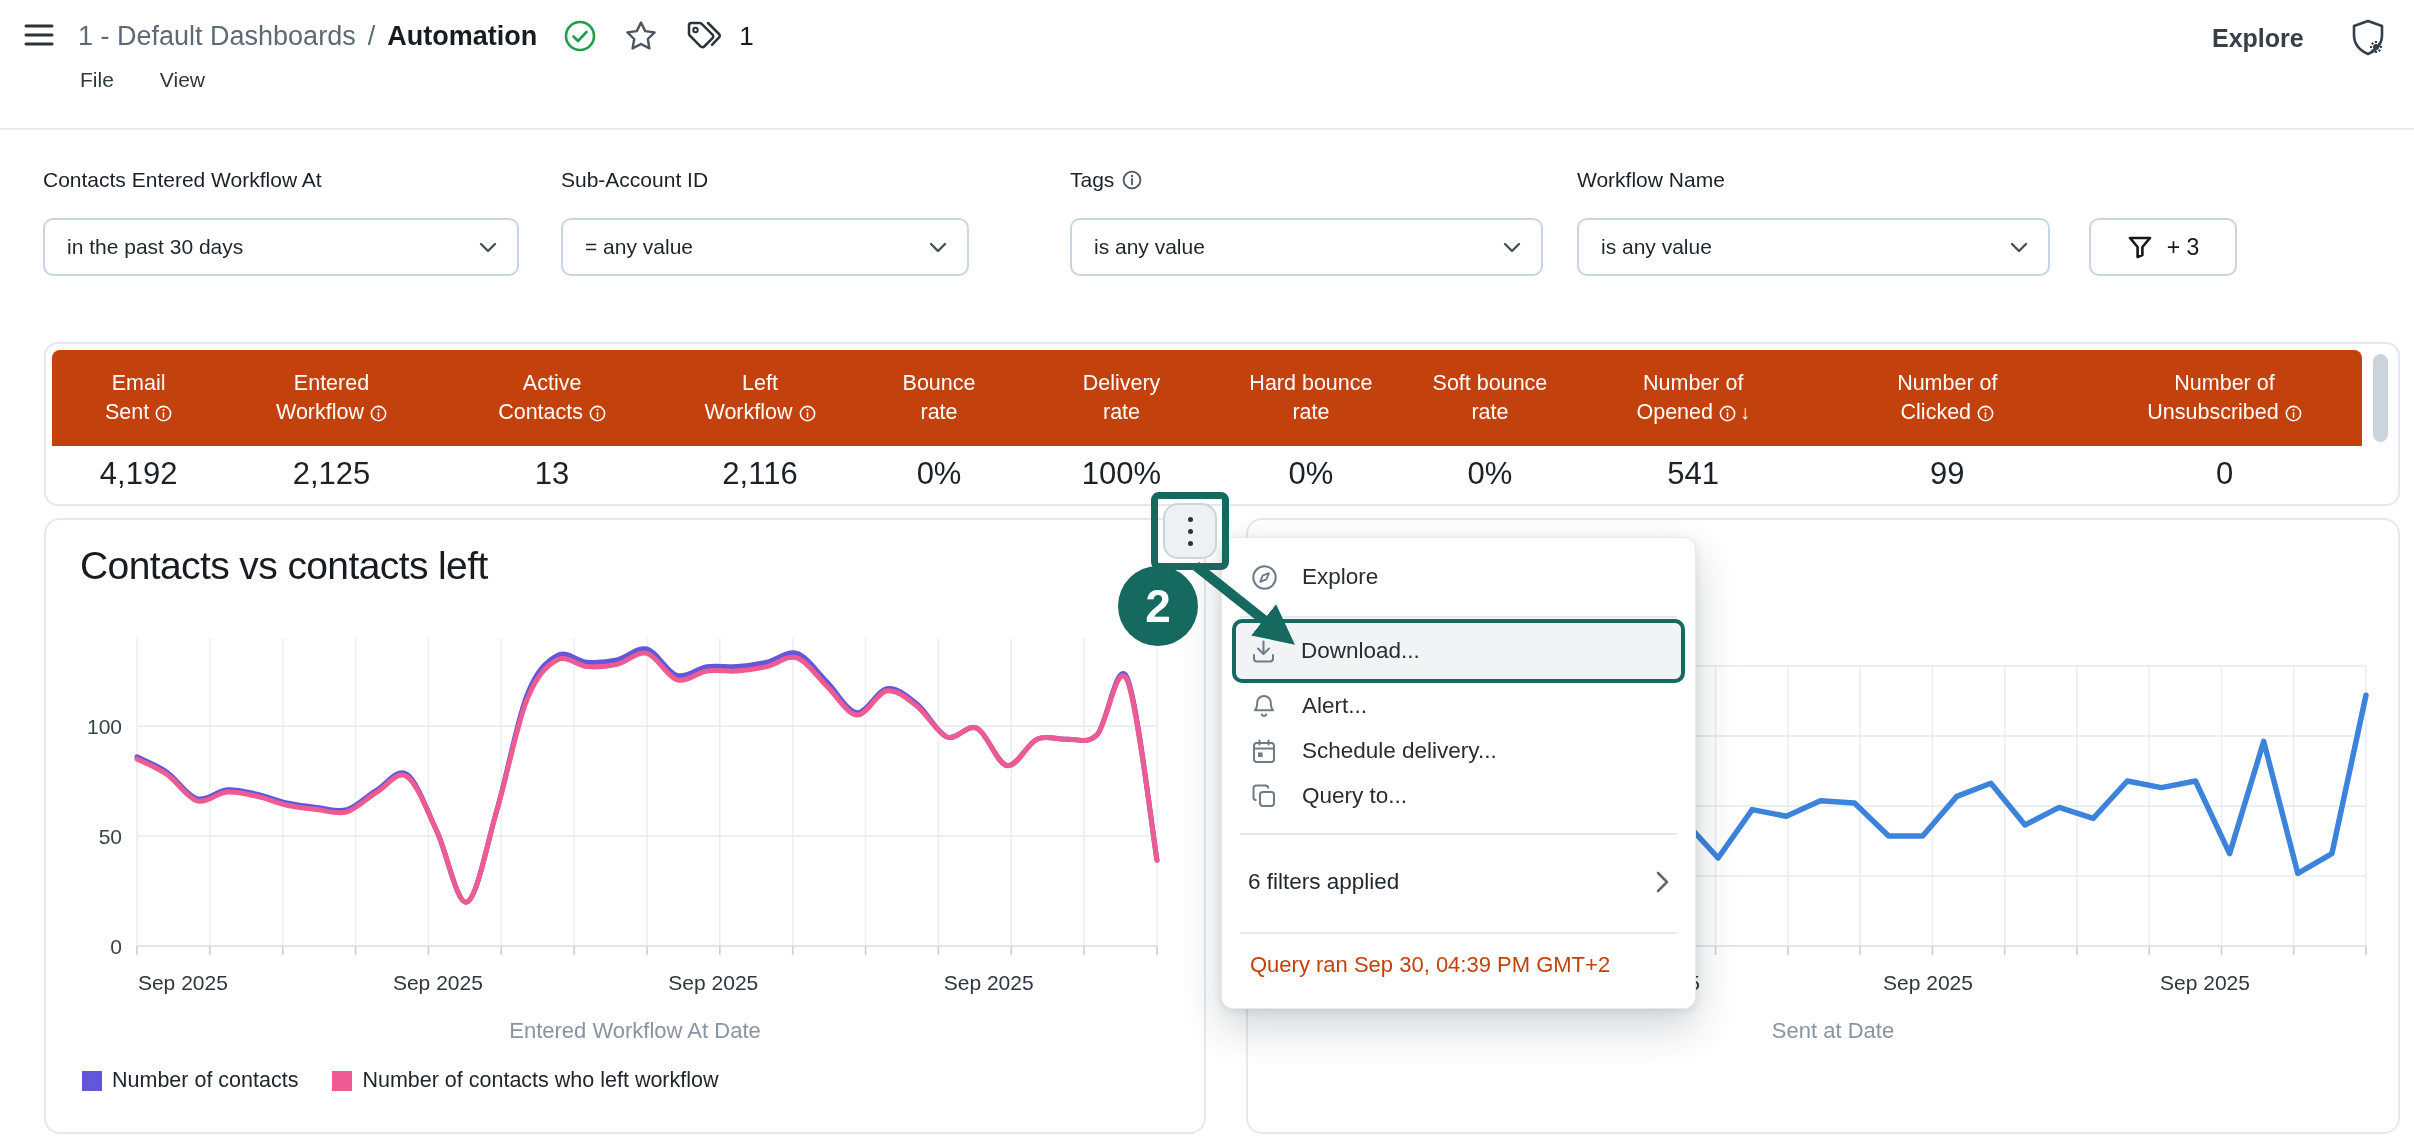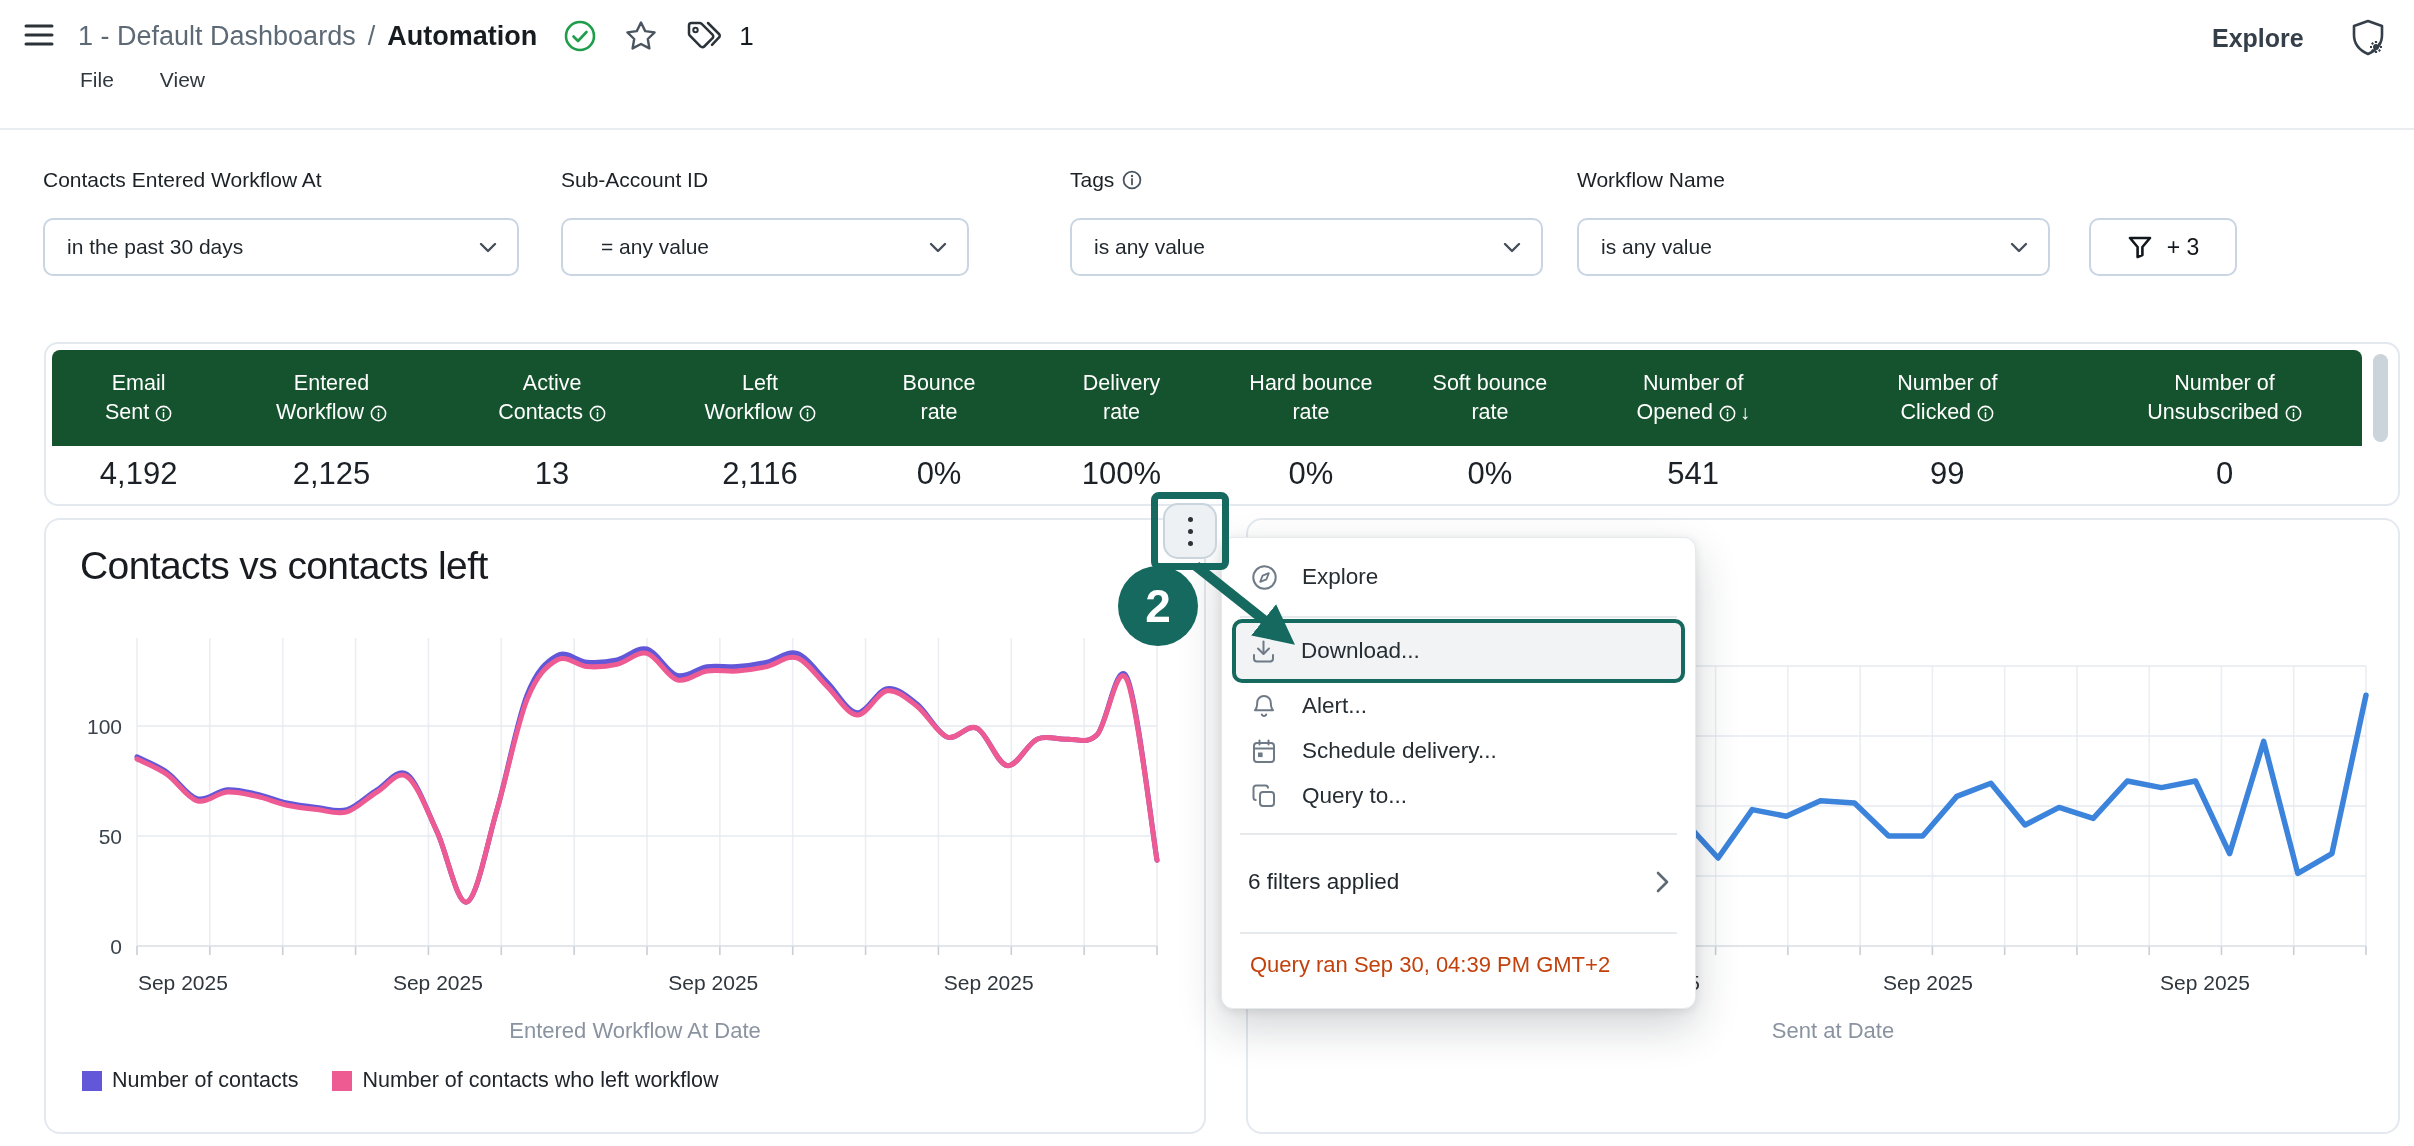--- a/index.html
+++ b/index.html
@@ -25,21 +25,21 @@
   .flabel{top:168px;font-size:21px;color:#1b2126;font-weight:500;display:flex;align-items:center;gap:8px;}
   .fselect{top:218px;height:58px;border:2px solid #c9d5e2;border-radius:10px;background:#fff;
            display:flex;align-items:center;font-size:21px;color:#1f262c;cursor:pointer;box-sizing:border-box;justify-content:center;}
   .fselect .val{padding-left:22px;flex:1;}
   .fselect .chev{padding-right:20px;display:flex;align-items:center;}
   .funnelbtn{left:2089px;top:218px;width:148px;height:58px;border:2px solid #c9d5e2;border-radius:10px;
              display:flex;align-items:center;justify-content:center;gap:14px;font-size:23px;font-weight:500;
              color:#13181d;cursor:pointer;box-sizing:border-box;background:#fff;}
   
   .kpicard{left:44px;top:342px;width:2356px;height:164px;border:2px solid #e4e9ef;border-radius:14px;background:#fff;box-sizing:border-box;}
-  .kpihead{position:absolute;left:6px;top:6px;right:36px;height:96px;background:#14532d;border-radius:8px 8px 0 0;
+  .kpihead{position:absolute;left:6px;top:6px;right:36px;height:96px;background:#c2410c;border-radius:8px 8px 0 0;
            display:flex;align-items:center;color:#fff;}
   .kpivals{position:absolute;left:6px;top:102px;right:36px;height:56px;display:flex;align-items:center;}
   .kcell{display:flex;align-items:center;justify-content:center;text-align:center;box-sizing:border-box;padding:0 6px;}
   .kcell .lbl{font-size:21.5px;line-height:29px;display:inline-block;}
   .kval{font-size:31px;color:#1b2126;}
   .c0{flex:0 0 7.5%;} .c1{flex:0 0 9.2%;} .c2{flex:0 0 9.9%;} .c3{flex:0 0 8.1%;}
   .c4{flex:0 0 7.4%;} .c5{flex:0 0 8.4%;} .c6{flex:0 0 8.0%;} .c7{flex:0 0 7.5%;}
   .c8{flex:0 0 10.1%;} .c9{flex:0 0 11.9%;} .c10{flex:0 0 12.1%;}
   .w0{max-width:76px;} .w1{max-width:116px;} .w2{max-width:116px;} .w3{max-width:116px;}
   .w4{max-width:86px;} .w5{max-width:92px;} .w6{max-width:136px;} .w7{max-width:132px;}
@@ -155,21 +155,21 @@
     <span class="chev">
         <svg width="18" height="11" viewBox="0 0 18 11">
           <path d="M2 2l7 7 7-7" fill="none" stroke="#454f59" stroke-width="2.4" stroke-linecap="round" stroke-linejoin="round"></path>
         </svg>
       </span>
   </div>
 
   <div class="abs flabel" style="left:561px;">
       <span>Sub-Account ID</span>
     </div>
-  <div class="abs fselect" style="left:561px;width:408px;padding-left:16px;">
+  <div class="abs fselect" style="left:561px;width:408px;">
     <span class="val">= any value</span>
     <span class="chev">
         <svg width="18" height="11" viewBox="0 0 18 11">
           <path d="M2 2l7 7 7-7" fill="none" stroke="#454f59" stroke-width="2.4" stroke-linecap="round" stroke-linejoin="round"></path>
         </svg>
       </span>
   </div>
 
   <div class="abs flabel" style="left:1070px;">
     <span>Tags</span>

